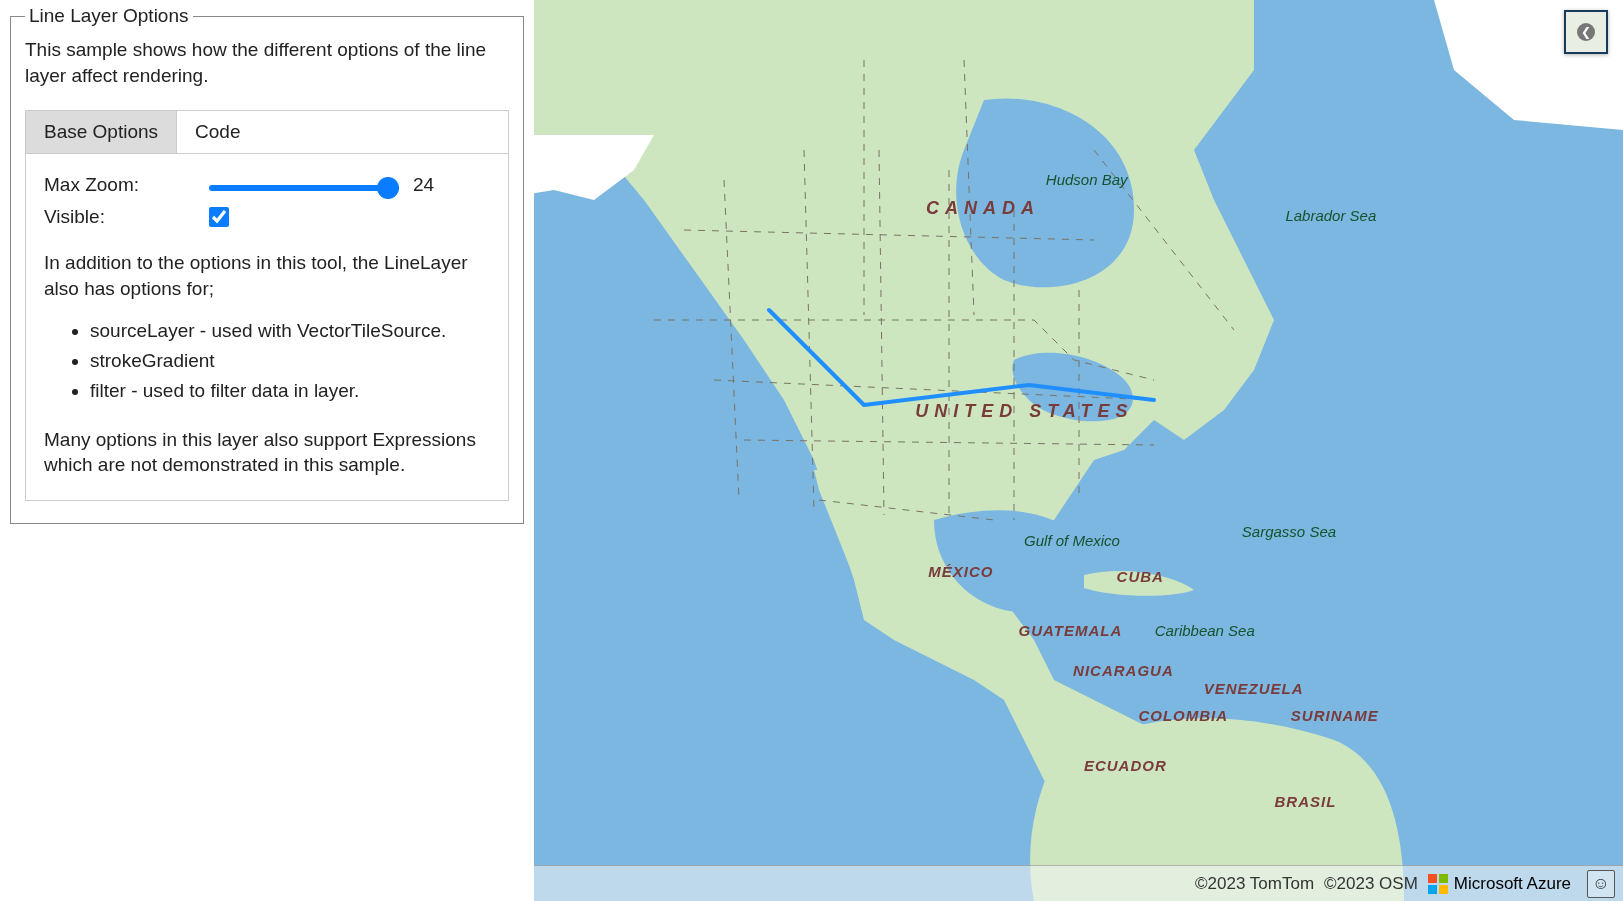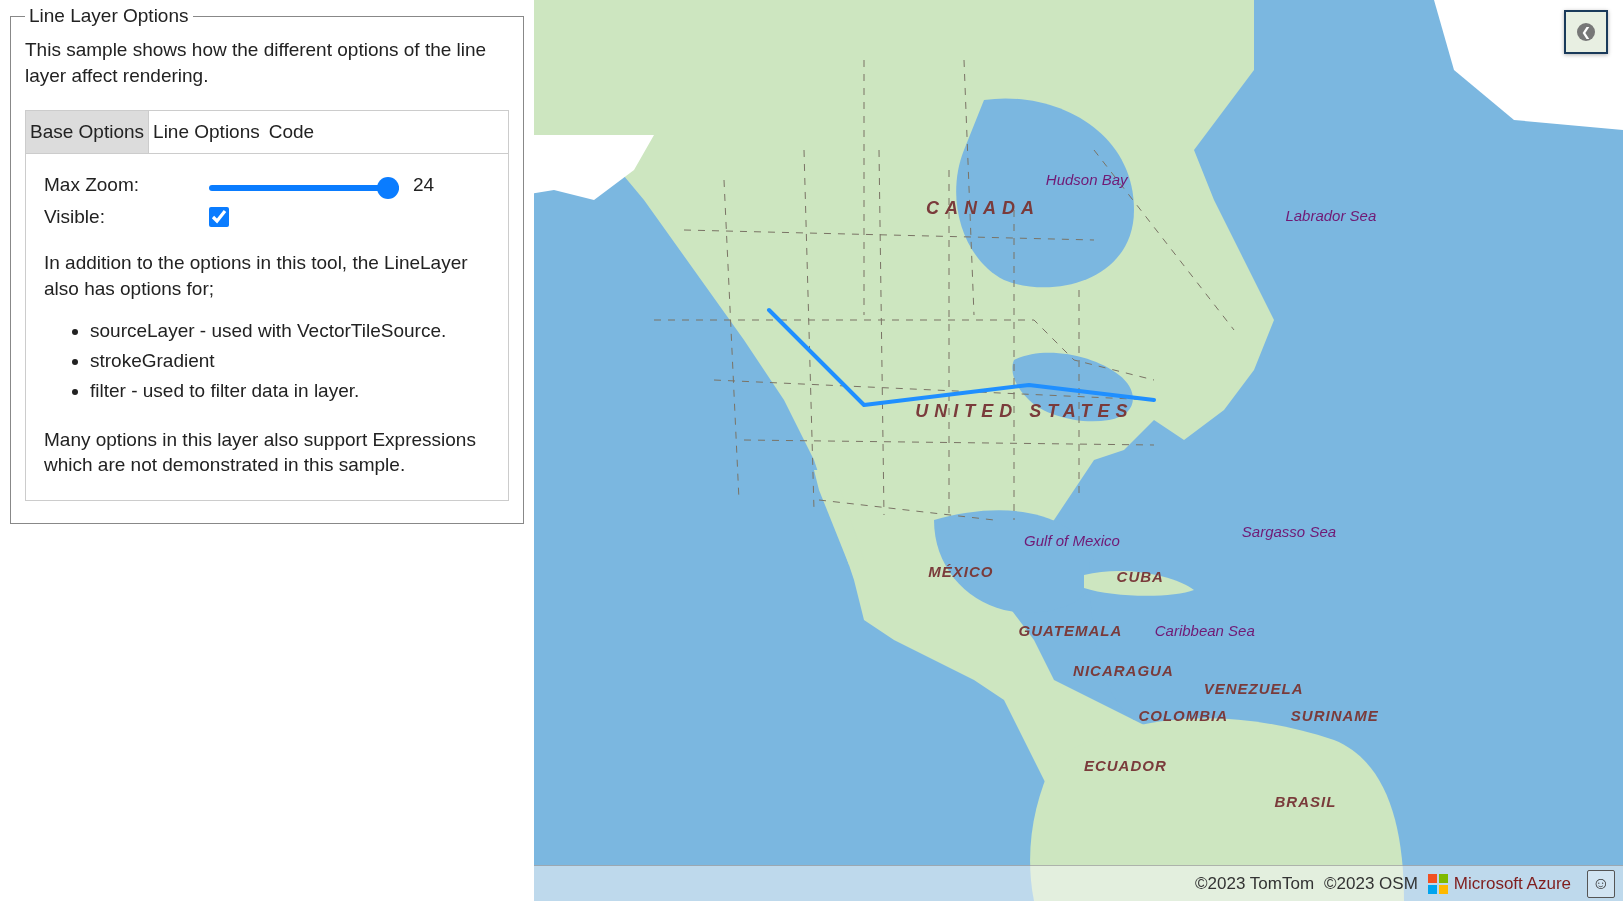--- a/index.html
+++ b/index.html
@@ -42,21 +42,21 @@
   }
 
   
   .tabs {
     display: flex;
     border: 1px solid #ccc;
     border-bottom: none;
     background: #fff;
   }
   .tab {
-    padding: 10px 4px;
+    padding: 10px 18px;
     font-size: 19px;
     border-right: 1px solid transparent;
     cursor: pointer;
     user-select: none;
   }
   .tab.active {
     background: #dcdcdc;
     border-right: 1px solid #ccc;
   }
   .tabpane {
@@ -144,21 +144,21 @@
   }
   .map .lbl {
     position: absolute;
     white-space: nowrap;
     pointer-events: none;
     font-size: 15px;
     font-style: italic;
   }
   .map .lbl.country { color:#7a3b3b; font-weight:600; text-transform:uppercase; letter-spacing:1px; }
   .map .lbl.country.wide { letter-spacing:6px; font-size:18px; }
-  .map .lbl.sea { color:#701a75; font-style: italic; }
+  .map .lbl.sea { color:#14532d; font-style: italic; }
 
   
   .style-btn {
     position: absolute;
     top: 10px;
     right: 15px;
     width: 40px;
     height: 40px;
     background: #e8efe2;
     border: 2px solid #1a3a5a;
@@ -215,21 +215,20 @@
 
 <div class="app">
 
   <div class="panel-wrap">
     <fieldset class="panel">
       <legend>Line Layer Options</legend>
       <div class="intro">This sample shows how the different options of the line layer affect rendering.</div>
 
       <div class="tabs">
         <div class="tab active">Base Options</div>
-        <div class="tab">Line Options</div>
         <div class="tab">Code</div>
       </div>
 
       <div class="tabpane">
 
 
         <div class="ctrl-row">
           <div class="ctrl-label">Max Zoom:</div>
           <div class="ctrl-slider">
             <input type="range" class="v-slider slider-max" value="24" min="0" max="24" style="">
@@ -341,21 +340,21 @@
     <div class="attribution">
       <span>©2023 TomTom</span>
       <span>©2023 OSM</span>
       <span class="ms-logo">
         <span class="ms-sq">
             <div></div>
             <div></div>
             <div></div>
             <div></div>
           </span>
-        <span style="color:#7f1d1d;">Microsoft Azure</span>
+        <span style="color:#000000;">Microsoft Azure</span>
       </span>
       <span class="fb-btn">
         <span>☺</span>
       </span>
     </div>
   </div>
 
 </div>
 
 </body></html>

